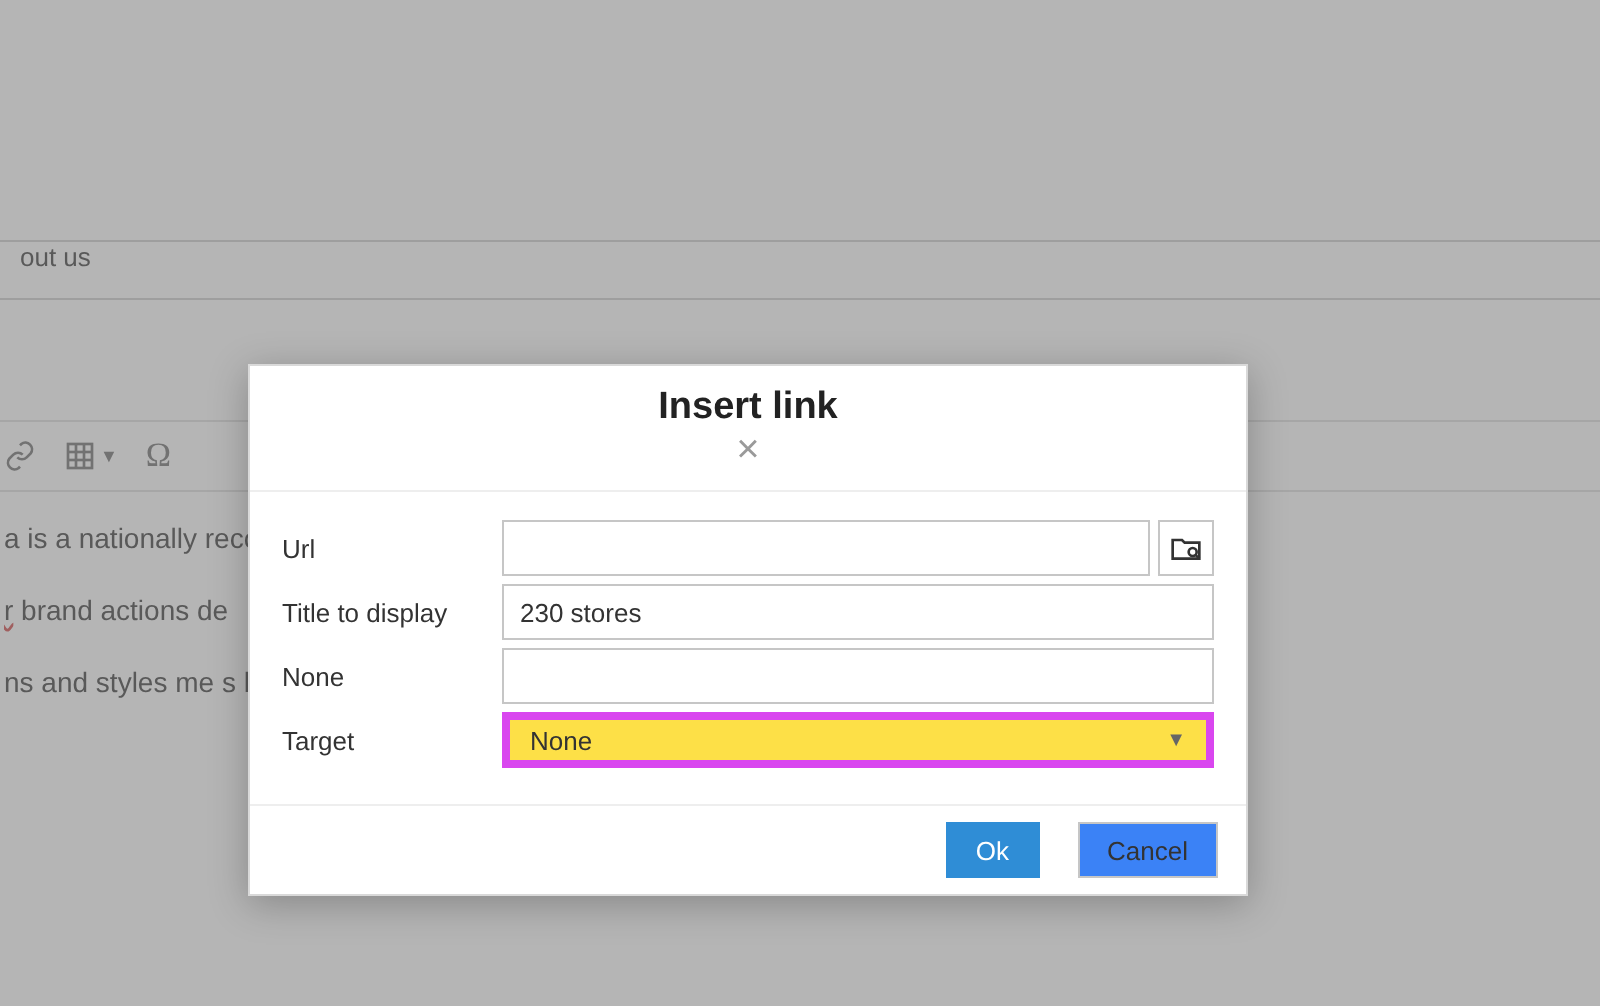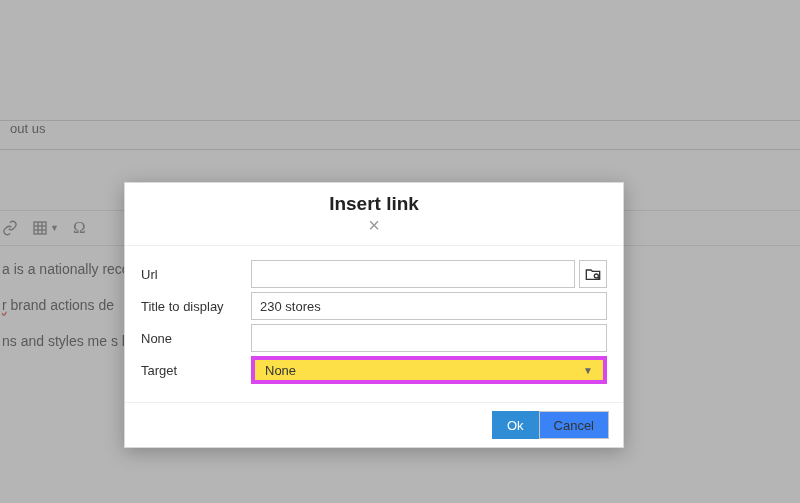--- a/index.html
+++ b/index.html
@@ -59,21 +59,21 @@
   }
   .sel {
     flex: 1; height: 28px; border: 4px solid #d946ef; background: #fde047;
     display: flex; align-items: center; justify-content: space-between;
     padding: 0 10px; font-size: 13px; color: #333; cursor: pointer;
   }
   .sel .caret { color: #666; font-size: 10px; }
 
   .dialog .dlg-foot {
     border-top: 1px solid #eee; padding: 8px 14px;
-    display: flex; justify-content: flex-end; gap: 0;
+    display: flex; justify-content: flex-end; gap: 19px;
   }
   .btn {
     height: 28px; padding: 0 14px; font-size: 13px; border: 1px solid #c6c6c6;
     background: #3b82f6; color: #333; cursor: pointer;
   }
   .btn.primary { background: #2f8dd6; border-color: #2f8dd6; color: #fff; }
 
   svg { display: block; }
 </style>
 </head>

